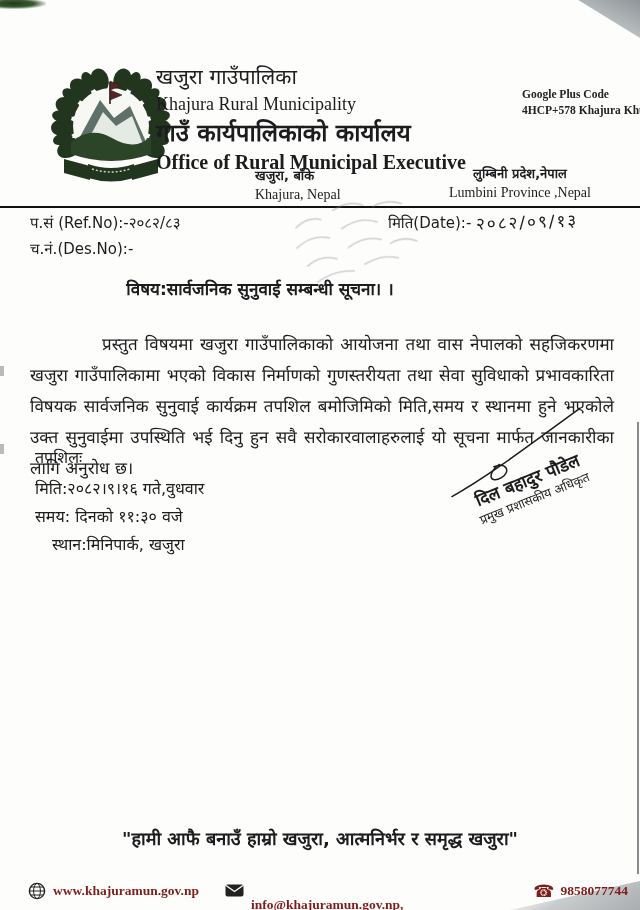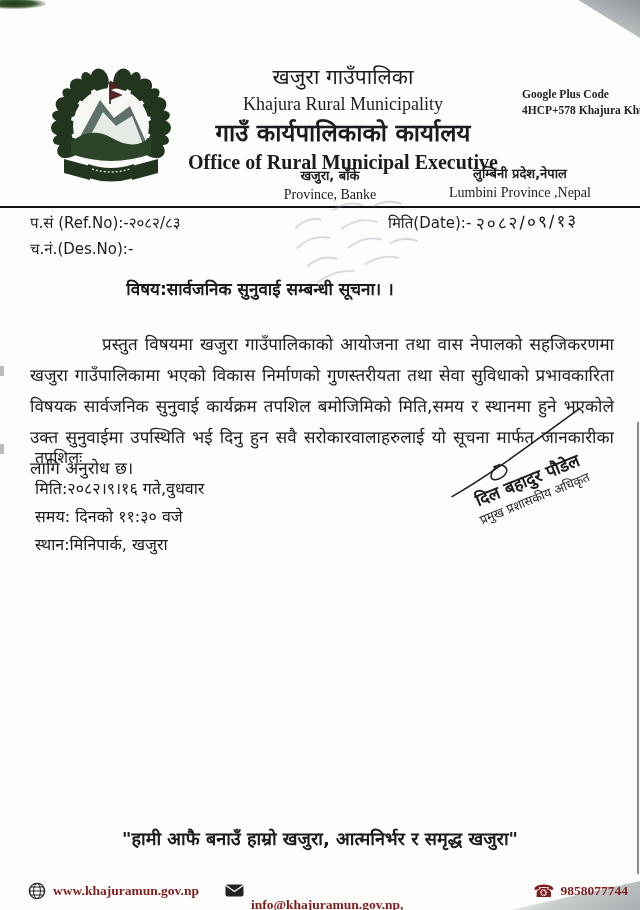--- a/index.html
+++ b/index.html
@@ -11,28 +11,28 @@
   .corner-tr{position:absolute;right:0;top:0;width:95px;height:38px;
     background:linear-gradient(205deg,#8f9598 0%,#b9bec0 45%,transparent 72%);
     clip-path:polygon(35% 0,100% 0,100% 100%);}
   .corner-br{position:absolute;right:0;bottom:0;width:130px;height:34px;
     background:linear-gradient(330deg,#a9adaf 0%,#c8cccd 50%,transparent 80%);
     clip-path:polygon(0 100%,100% 15%,100% 100%);}
   .edge-line-r{position:absolute;right:1px;top:422px;width:2px;height:452px;background:#4a4f52;opacity:.65;}
   .edge-mark{position:absolute;left:0;width:4px;height:10px;background:#9a9da0;opacity:.7;}
   
   .logo{position:absolute;left:46px;top:62px;width:130px;height:126px;}
-  .hdr-center{position:absolute;left:163px;top:64px;width:360px;text-align:center;}
+  .hdr-center{position:absolute;left:156px;top:64px;width:360px;text-align:left;}
   .h-np1{font-size:21px;line-height:27px;}
   .h-en1{font-family:Liberation Serif, serif;font-size:18px;line-height:26px;}
   .h-np2{font-size:24px;font-weight:bold;line-height:32px;}
   .h-en2{font-family:"Liberation Serif",serif;font-size:20px;font-weight:bold;line-height:26px;}
   .pluscode{position:absolute;left:482px;top:86px;width:156px;font-family:"Liberation Serif",serif;
     font-size:11.5px;font-weight:bold;line-height:16px;color:#222;margin-left:40px;}
-  .addr-a{position:absolute;left:255px;top:166px;width:150px;text-align:center;}
+  .addr-a{position:absolute;left:255px;top:166px;width:150px;text-align:left;}
   .addr-b{position:absolute;left:430px;top:164px;width:180px;text-align:center;}
   .addr-np{font-size:13px;font-weight:bold;line-height:19px;}
   .addr-en{font-family:"Liberation Serif",serif;font-size:14px;line-height:19px;}
   .hr{position:absolute;left:0;top:206px;width:640px;height:2px;background:#111;}
   
   .refrow{position:absolute;left:30px;top:212px;font-size:15px;}
   .daterow{position:absolute;left:388px;top:210px;font-size:15px;}
   .date-val{display:inline-block;font-size:17px;letter-spacing:2px;transform:rotate(-2deg);}
   .desrow{position:absolute;left:30px;top:238px;font-size:15px;}
   
@@ -40,21 +40,21 @@
     transform:rotate(-14deg);filter:blur(.7px);}
   
   .subject{position:absolute;left:0;top:277px;width:520px;text-align:center;
     font-size:17px;font-weight:600;}
   .bodytext{position:absolute;left:30px;top:312px;width:584px;font-size:17px;line-height:31px;
     text-align:justify;text-indent:72px;}
   
   .d-head{position:absolute;left:35px;top:446px;font-size:16px;}
   .d-date{position:absolute;left:35px;top:477px;font-size:16px;}
   .d-time{position:absolute;left:35px;top:505px;font-size:16px;}
-  .d-venue{position:absolute;left:35px;top:533px;font-size:16px;}
+  .d-venue{position:absolute;left:52px;top:533px;font-size:16px;}
   
   .sig{position:absolute;left:428px;top:430px;width:190px;transform:rotate(-22deg);text-align:center;}
   .sig svg{display:block;margin:0 auto -2px auto;}
   .sig-name{font-size:17px;font-weight:bold;line-height:22px;}
   .sig-title{font-size:12.5px;line-height:17px;}
   
   .slogan{position:absolute;left:0;top:826px;width:640px;text-align:center;font-size:18px;font-weight:600;}
   .contacts{position:absolute;left:28px;top:852px;width:600px;display:flex;align-items:center;
     font-family:"Liberation Serif",serif;font-size:13.5px;font-weight:bold;color:#7f1d1d;}
   .contacts .ic{display:inline-flex;margin:0 7px 0 0;}
@@ -116,21 +116,21 @@
     <div class="h-en2">Office of Rural Municipal Executive</div>
   </div>
 
   <div class="pluscode">
     <div>Google Plus Code</div>
     <div>4HCP+578 Khajura Khurda</div>
   </div>
 
   <div class="addr-a">
     <div class="addr-np">खजुरा, बाँके</div>
-    <div class="addr-en">Province, Banke</div>
+    <div class="addr-en">Khajura, Nepal</div>
   </div>
   <div class="addr-b">
     <div class="addr-np">लुम्बिनी प्रदेश,नेपाल</div>
     <div class="addr-en">Lumbini  Province ,Nepal</div>
   </div>
 
   <div class="hr"></div>
 
   <div class="refrow">
     <span>प.सं (Ref.No):-</span><span>२०८२/८३</span>

